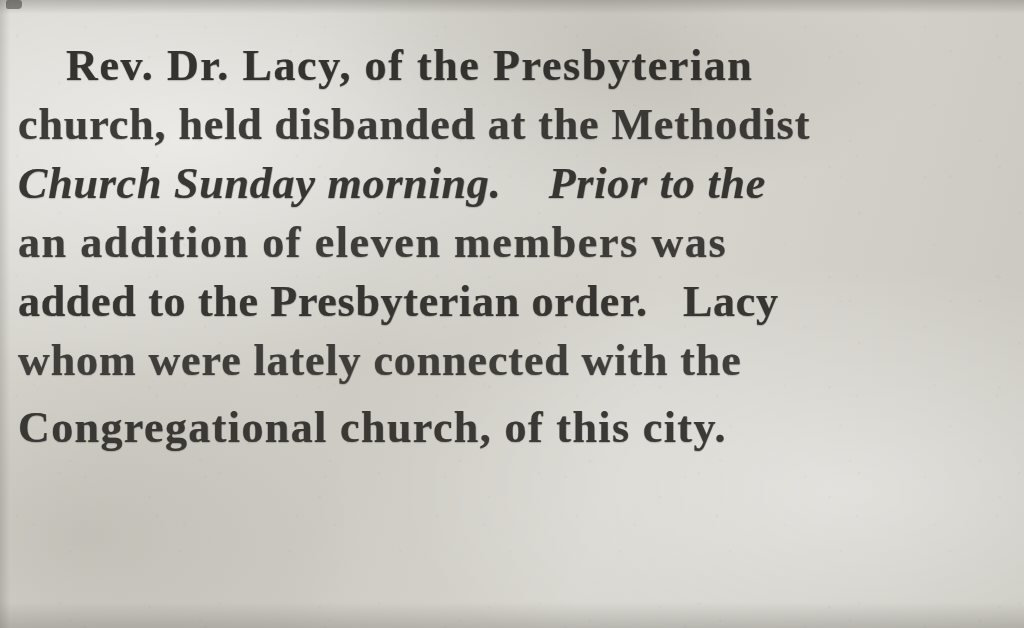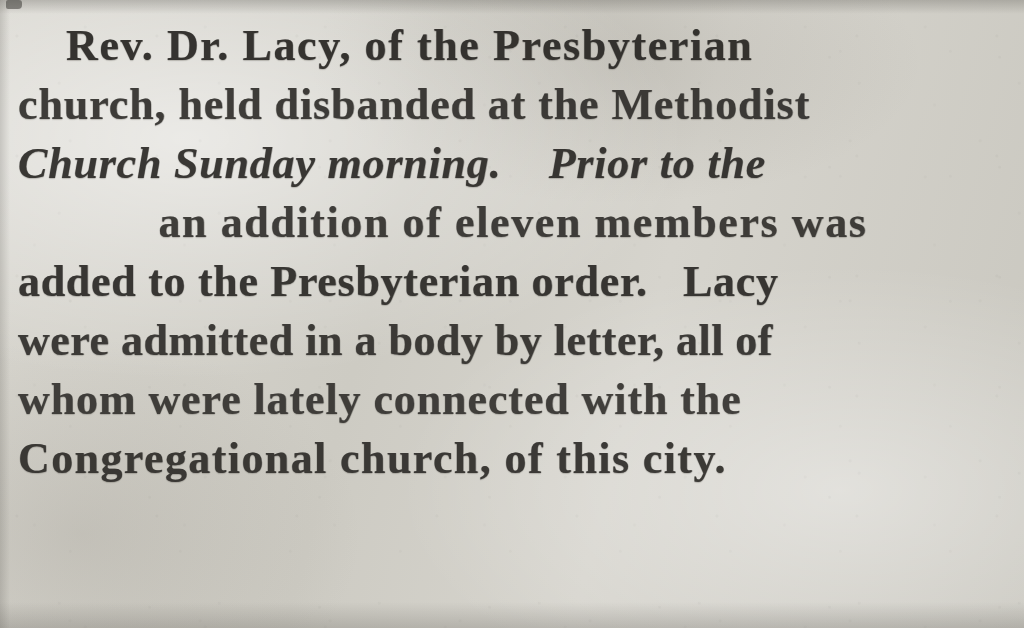--- a/index.html
+++ b/index.html
@@ -99,46 +99,45 @@
     text-rendering: optimizeLegibility;
     
     text-shadow:
       0.6px 0 0 rgba(44,42,39,0.35),
       -0.5px 0.4px 0 rgba(44,42,39,0.25),
       0 0.8px 1.1px rgba(70,66,60,0.30);
     opacity: 0.92;
   }
 
   
-  .line.l1 { padding-left: 48px; letter-spacing: 1.6px; opacity: 0.95; }
+  .line.l1 { padding-left: 48px; letter-spacing: 1.6px; opacity: 0.95; margin-top: 20px; }
   .line.l2 { letter-spacing: 0.9px; opacity: 0.90; }
   .line.l3 { letter-spacing: 0.8px; opacity: 0.93; font-style: italic; }
   .line.l4 { letter-spacing: 1.1px; opacity: 0.86; }
-  .line.l5 { letter-spacing: 1.6px; opacity: 0.89; text-align: center; }
+  .line.l5 { letter-spacing: 1.6px; opacity: 0.89; }
   .line.l6 { letter-spacing: 0.7px; opacity: 0.93; }
   .line.l7 { letter-spacing: 0.5px; opacity: 0.90; }
   .line.l8 { letter-spacing: 0.9px; opacity: 0.88; }
-  .line.l9 { letter-spacing: 1.4px; opacity: 0.91; }
+  .line.l9 { letter-spacing: 1.4px; opacity: 0.91; margin-top: 8px; }
   .line.l10 { letter-spacing: 0.2px; opacity: 0.93; }
 </style>
 </head>
 <body>
 
 <div id="clipping">
 
   <div id="grain"></div>
   <div id="edge-top"></div>
   <div id="edge-left"></div>
   <div id="edge-bottom"></div>
   <div id="top-fleck"></div>
 
   <div id="article">
     <div class="line l1">Rev. Dr. Lacy, of the Presbyterian</div>
     <div class="line l2">church, held disbanded at the Methodist</div>
     <div class="line l3">Church Sunday morning.    Prior to the</div>
     <div class="line l5">an addition of eleven members was</div>
     <div class="line l6">added to the Presbyterian order.   Lacy</div>
-    <div class="line l7">were admitted in a body by letter, all of</div>
     <div class="line l8">whom were lately connected with the</div>
     <div class="line l9">Congregational church, of this city.</div>
   </div>
 
 </div>
 
 </body></html>

